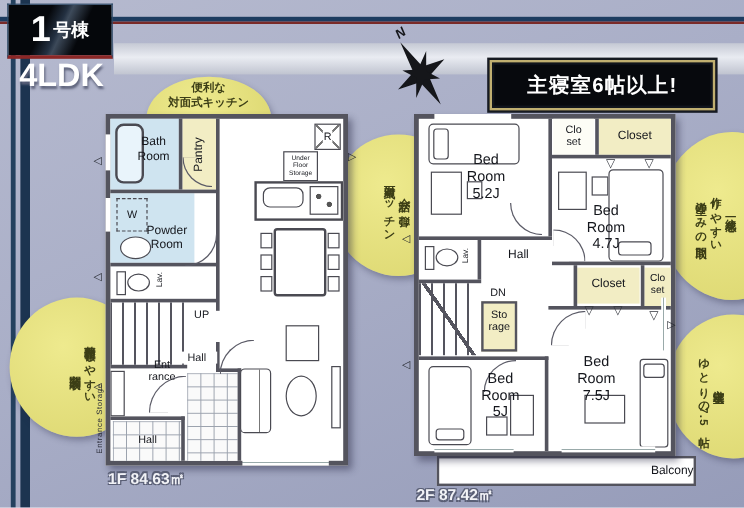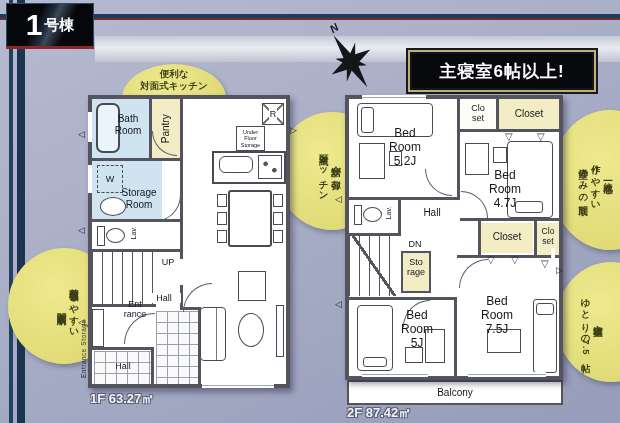--- a/index.html
+++ b/index.html
@@ -49,20 +49,21 @@
   <div class="a" style="left:0;top:14px;width:620px;height:4px;background:#1d3c60"></div>
   <div class="a" style="left:0;top:18px;width:620px;height:2px;background:#7a2a28"></div>
   <div class="a" style="left:95px;top:36px;width:525px;height:26px;background:linear-gradient(#c9cdd6,#f4f6f9 45%,#c3c7d1);opacity:.85"></div>
 
   <div class="a" style="left:6px;top:3px;width:86px;height:42px;z-index:9;
        background:linear-gradient(115deg,#05070b 35%,#233041 48%,#3d4a5a 52%,#05070b 68%);
        border:1px solid #2e4a66;border-bottom:3px solid #8b2726;display:flex;align-items:center;justify-content:center;gap:2px">
     <span style="color:#fff;font-size:30px;font-weight:bold;line-height:1">1</span>
     <span style="color:#fff;font-size:15px;font-weight:bold">号棟</span>
   </div>
+  <div class="a" style="left:16px;top:48px;font-size:27px;font-weight:bold;color:#fff;text-shadow:1px 2px 2px #5f647c;z-index:9">4LDK</div>
 
   <div class="banner" style="left:408px;top:50px">
     <span>主寝室6帖以上!</span>
   </div>
 
   <div class="a" style="left:322px;top:26px;z-index:3">
     <svg width="58" height="64" viewBox="0 0 58 64">
       <g transform="rotate(-33 29 36)" fill="#15161a">
         <polygon points="29,4 33.5,31 52,36 33.5,41 29,66 24.5,41 6,36 24.5,31"></polygon>
         <polygon points="29,16 32.5,32.5 45,36 32.5,39.5 29,56 25.5,39.5 13,36 25.5,32.5" transform="rotate(45 29 36)"></polygon>
@@ -151,39 +152,39 @@
     <div class="f" style="left:181px;top:131px;width:10px;height:13px"></div>
     <div class="f" style="left:146px;top:172px;width:28px;height:30px"></div>
     <div class="f" style="left:108px;top:208px;width:26px;height:54px;border-width:1.5px;border-radius:4px;
          background:linear-gradient(90deg,transparent 62%,#777 62% 66%,transparent 66%),#fff"></div>
     <div class="f" style="left:146px;top:214px;width:26px;height:34px;border-radius:50%"></div>
     <div class="f" style="left:184px;top:206px;width:8px;height:52px"></div>
 
     <div class="lbl" style="left:14px;top:14px;width:44px">Bath
 Room</div>
     <div class="lbl" style="left:54px;top:24px;width:40px;transform:rotate(-90deg)">Pantry</div>
-    <div class="lbl" style="left:24px;top:88px;width:46px">Storage
+    <div class="lbl" style="left:24px;top:88px;width:46px">Powder
 Room</div>
     <div class="lbl" style="left:30px;top:130px;width:24px;font-size:7px;transform:rotate(-90deg)">Lav.</div>
     <div class="lbl" style="left:64px;top:158px;width:24px;font-size:9px">UP</div>
     <div class="lbl" style="left:55px;top:194px;width:34px;font-size:9px;background:#fff">Hall</div>
     <div class="lbl" style="left:24px;top:200px;width:38px;font-size:9px">Ent
 rance</div>
     <div class="lbl" style="left:6px;top:262px;width:50px;font-size:9px;text-shadow:0 0 2px #fff,0 0 2px #fff">Hall</div>
     <div class="lbl" style="left:-48px;top:246px;width:80px;font-size:6.5px;letter-spacing:.5px;transform:rotate(-90deg);color:#2a2c38">Entrance Storage</div>
   </div>
 
   <div class="win" style="left:88px;top:112px;width:4px;height:30px"></div>
   <div class="win" style="left:88px;top:165px;width:4px;height:28px"></div>
   <div class="winh" style="left:202px;top:383px;width:72px;height:5px"></div>
   <div class="vent" style="left:78px;top:130px">◁</div>
   <div class="vent" style="left:78px;top:226px">◁</div>
   <div class="vent" style="left:78px;top:318px">◁</div>
   <div class="vent" style="left:290px;top:126px">▷</div>
-  <div class="area-lbl" style="left:90px;top:390px">1F 63.27㎡</div>
+  <div class="area-lbl" style="left:90px;top:390px">1F 84.63㎡</div>
 
   <div class="plan" style="left:345px;top:95px;width:210px;height:277px">
 
     <div class="room" style="left:112px;top:0;width:34px;height:30px;background:#fdfdf6"></div>
     <div class="room cream" style="left:150px;top:0;width:60px;height:30px"></div>
     <div class="room cream" style="left:132px;top:124px;width:52px;height:30px"></div>
     <div class="room cream" style="left:188px;top:124px;width:22px;height:34px"></div>
     <div class="room cream" style="left:52px;top:152px;width:30px;height:42px;border:2px solid #54545e;box-sizing:border-box"></div>
 
     <div class="wall" style="left:108px;top:0;width:3px;height:98px"></div>
@@ -247,21 +248,21 @@
     <div class="lbl" style="left:189px;top:128px;width:20px;font-size:8.5px">Clo
 set</div>
     <div class="lbl" style="left:40px;top:210px;width:56px;font-size:12px">Bed
 Room
 5J</div>
     <div class="lbl" style="left:118px;top:196px;width:60px;font-size:12px">Bed
 Room
 7.5J</div>
   </div>
 
-  <div class="a" style="left:347px;top:380px;width:212px;height:21px;background:#fff;border:2px solid #54545e;z-index:4;display:flex;align-items:center;justify-content:center">
+  <div class="a" style="left:364px;top:380px;width:212px;height:21px;background:#fff;border:2px solid #54545e;z-index:4;display:flex;align-items:center;justify-content:flex-end">
     <span class="lbl" style="position:static;font-size:10px">Balcony</span>
   </div>
 
   <div class="winh" style="left:362px;top:372px;width:66px;height:5px"></div>
   <div class="winh" style="left:468px;top:372px;width:78px;height:5px"></div>
   <div class="winh" style="left:362px;top:95px;width:64px;height:5px"></div>
   <div class="win" style="left:551px;top:248px;width:4px;height:44px"></div>
   <div class="vent" style="left:335px;top:195px">◁</div>
   <div class="vent" style="left:335px;top:300px">◁</div>
   <div class="vent" style="left:556px;top:266px">▷</div>

